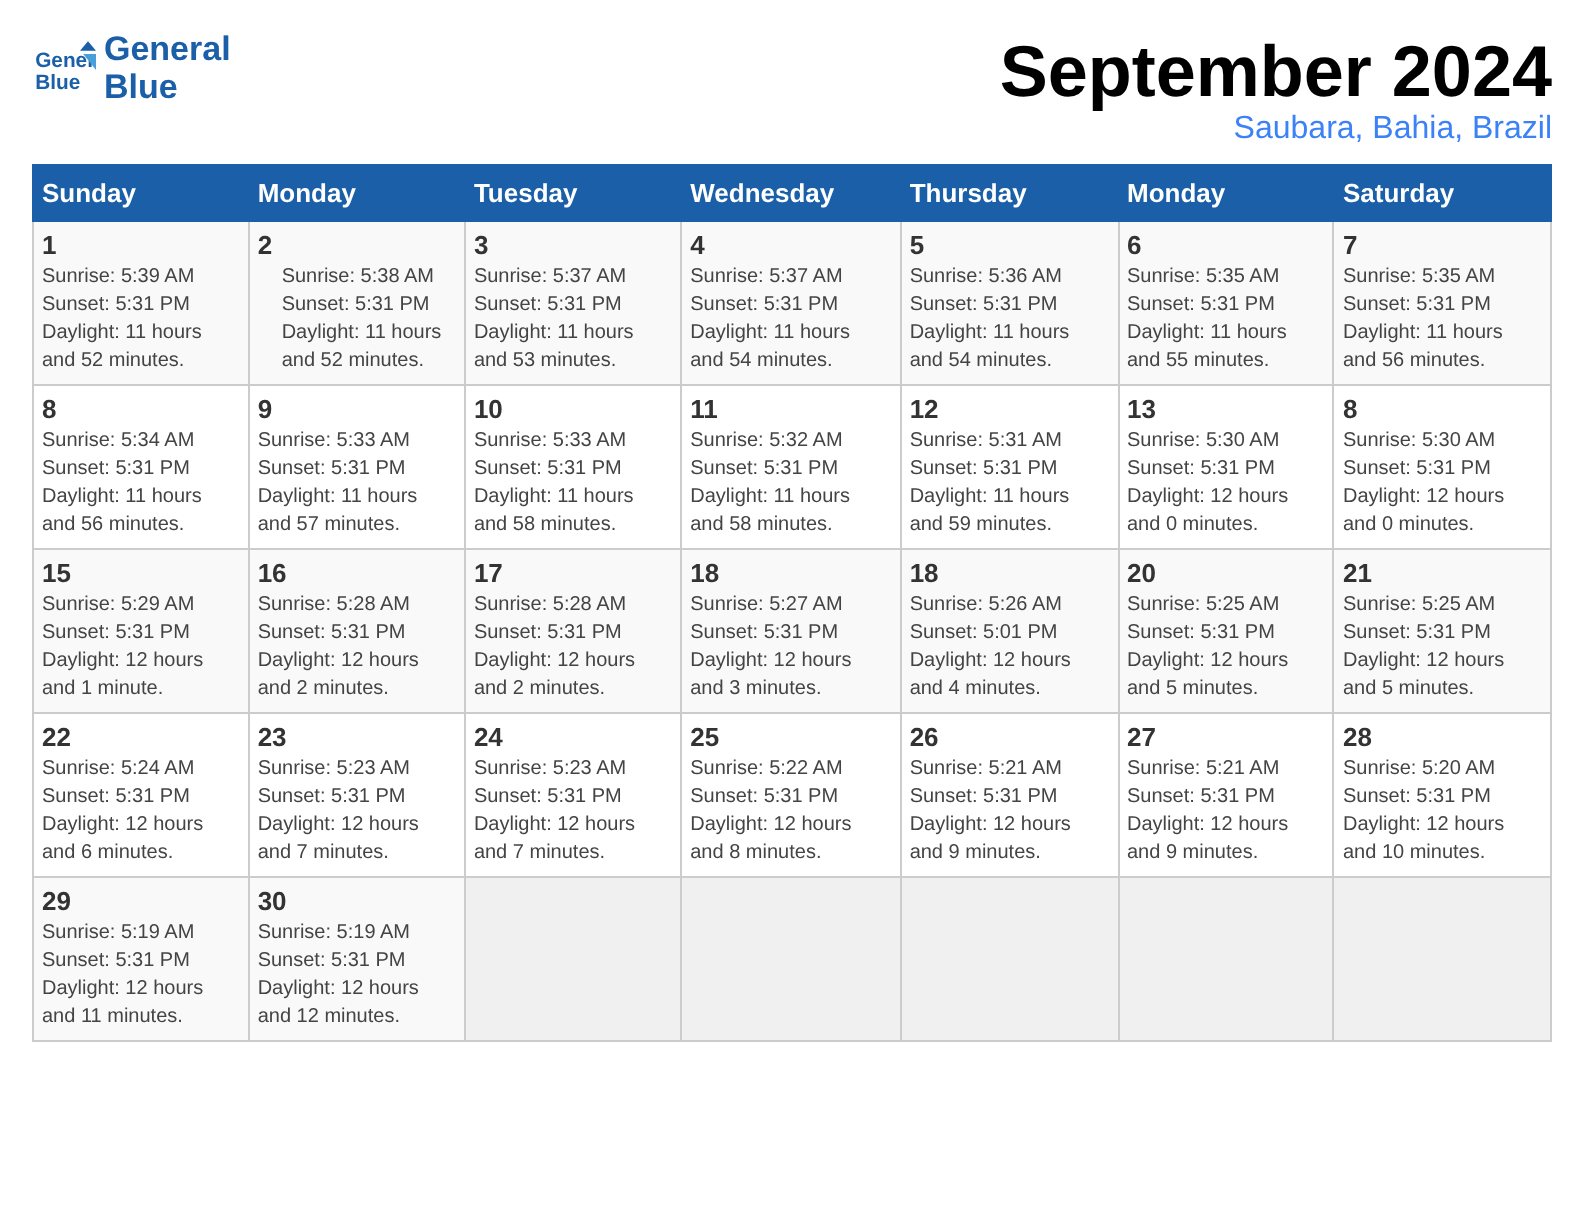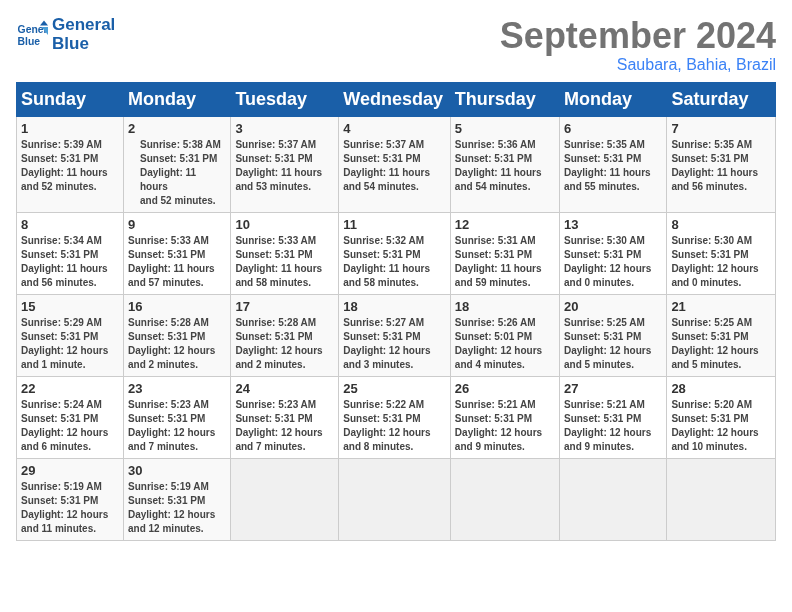--- a/index.html
+++ b/index.html
@@ -24,38 +24,38 @@
     .logo-icon {
       width: 32px;
       height: 32px;
     }
     .title-block {
       text-align: right;
     }
     .calendar-title {
       font-size: 36px;
       font-weight: bold;
-      color: #737373;
+      color: #000000;
       line-height: 1.1;
     }
     .calendar-subtitle {
       font-size: 16px;
       color: #3b82f6;
     }
     table {
       width: 100%;
       border-collapse: collapse;
       font-size: 11px;
     }
     thead tr th {
       background: #1a5fa8;
       color: #fff;
       padding: 6px 4px;
       text-align: left;
-      font-size: 18px;
+      font-size: 13px;
       font-weight: bold;
       border: 1px solid #1a5fa8;
     }
     tbody tr td {
       border: 1px solid #ccc;
       vertical-align: top;
       padding: 4px;
       width: 112px;
       height: 80px;
       color: #333;
@@ -69,21 +69,20 @@
     .day-number {
       font-size: 13px;
       font-weight: bold;
       display: block;
       margin-bottom: 2px;
     }
     .day-info {
       font-size: 10px;
       line-height: 1.4;
       color: #444;
-      font-weight: bold;
     }
     .empty-cell {
       background: #f0f0f0 !important;
     }
   </style>
 </head>
 <body>
 
 <div class="header">
   <div class="logo">

